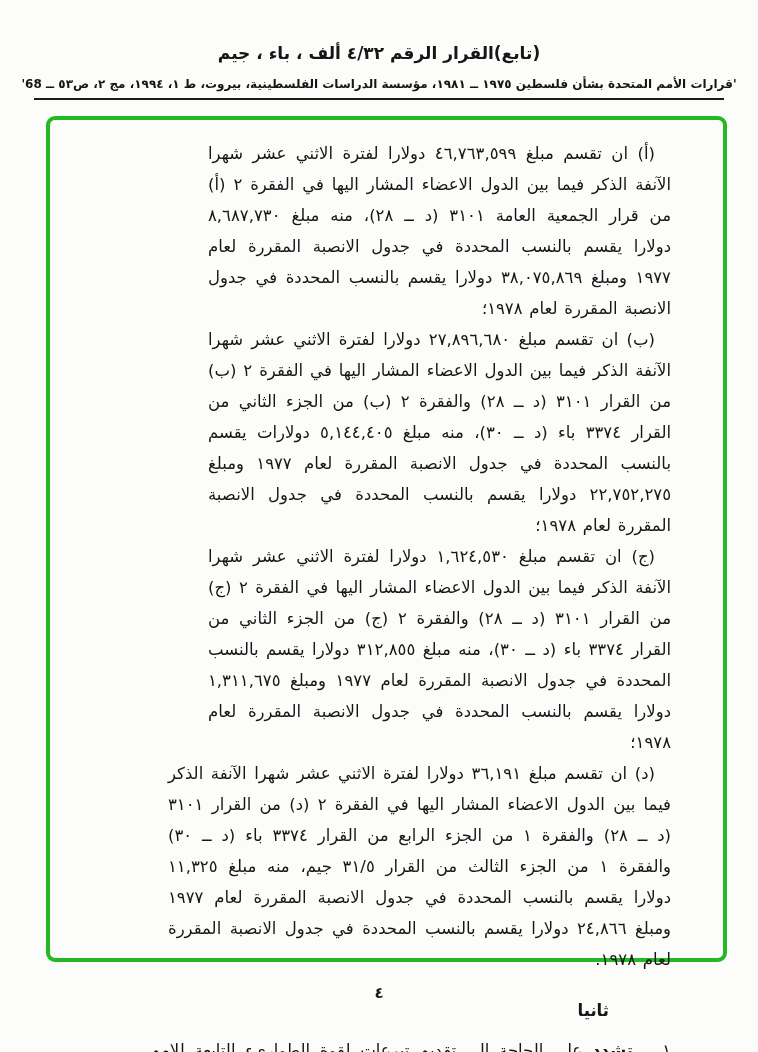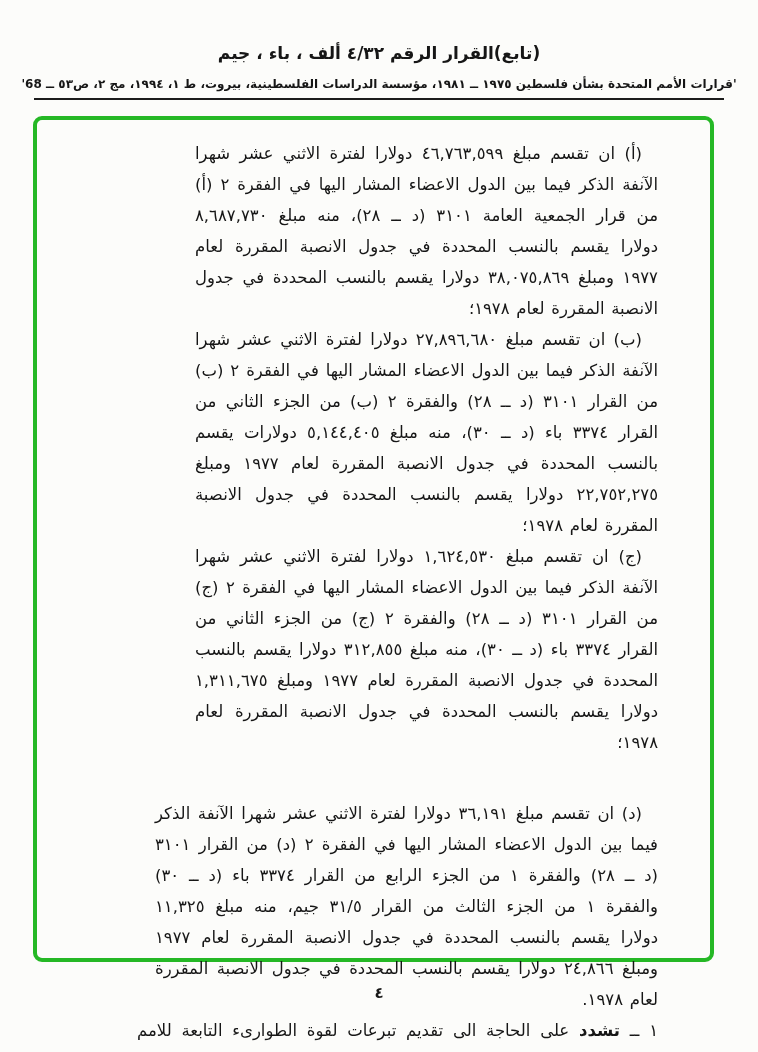--- a/index.html
+++ b/index.html
@@ -28,38 +28,38 @@
     line-height: 14px;
   }
   .header-rule {
     border-top: 2px solid #1c1c1c;
     margin: 7px 34px 0 34px;
   }
 
   .green-frame {
     position: absolute;
     top: 116px;
-    left: 33px;
+    left: 46px;
     width: 681px;
     height: 846px;
     border: 4px solid var(--frame-green, #25b825);
     border-radius: 9px;
   }
   .content { padding: 18px 52px 0 0; }
 
   p.para {
     font-size: 16.5px;
     line-height: 31px;
     text-align: justify;
     text-align-last: right;
     text-indent: 16px;
     word-spacing: 1.5px;
   }
   .para.level-2 { margin-left: 158px; } 
-  .para.level-1 { margin-left: 118px; margin-top: 40px; } 
+  .para.level-1 { margin-left: 118px; } 
 
   .section-heading {
     font-size: 16.5px;
     font-weight: bold;
     text-align: right;
     margin: 20px 62px 9px 0;
     line-height: 31px;
   }
   .closing-para {
     font-size: 16.5px;
@@ -92,20 +92,21 @@
     <div class="header-rule"></div>
   </header>
 
   <div class="green-frame">
     <div class="content">
       <p class="para level-2">(أ) ان تقسم مبلغ ٤٦,٧٦٣,٥٩٩ دولارا لفترة الاثني عشر شهرا الآنفة الذكر فيما بين الدول الاعضاء المشار اليها في الفقرة ٢ (أ) من قرار الجمعية العامة ٣١٠١ (د ــ ٢٨)، منه مبلغ ٨,٦٨٧,٧٣٠ دولارا يقسم بالنسب المحددة في جدول الانصبة المقررة لعام ١٩٧٧ ومبلغ ٣٨,٠٧٥,٨٦٩ دولارا يقسم بالنسب المحددة في جدول الانصبة المقررة لعام ١٩٧٨؛</p>
       <p class="para level-2">(ب) ان تقسم مبلغ ٢٧,٨٩٦,٦٨٠ دولارا لفترة الاثني عشر شهرا الآنفة الذكر فيما بين الدول الاعضاء المشار اليها في الفقرة ٢ (ب) من القرار ٣١٠١ (د ــ ٢٨) والفقرة ٢ (ب) من الجزء الثاني من القرار ٣٣٧٤ باء (د ــ ٣٠)، منه مبلغ ٥,١٤٤,٤٠٥ دولارات يقسم بالنسب المحددة في جدول الانصبة المقررة لعام ١٩٧٧ ومبلغ ٢٢,٧٥٢,٢٧٥ دولارا يقسم بالنسب المحددة في جدول الانصبة المقررة لعام ١٩٧٨؛</p>
       <p class="para level-2">(ج) ان تقسم مبلغ ١,٦٢٤,٥٣٠ دولارا لفترة الاثني عشر شهرا الآنفة الذكر فيما بين الدول الاعضاء المشار اليها في الفقرة ٢ (ج) من القرار ٣١٠١ (د ــ ٢٨) والفقرة ٢ (ج) من الجزء الثاني من القرار ٣٣٧٤ باء (د ــ ٣٠)، منه مبلغ ٣١٢,٨٥٥ دولارا يقسم بالنسب المحددة في جدول الانصبة المقررة لعام ١٩٧٧ ومبلغ ١,٣١١,٦٧٥ دولارا يقسم بالنسب المحددة في جدول الانصبة المقررة لعام ١٩٧٨؛</p>
       <p class="para level-1">(د) ان تقسم مبلغ ٣٦,١٩١ دولارا لفترة الاثني عشر شهرا الآنفة الذكر فيما بين الدول الاعضاء المشار اليها في الفقرة ٢ (د) من القرار ٣١٠١ (د ــ ٢٨) والفقرة ١ من الجزء الرابع من القرار ٣٣٧٤ باء (د ــ ٣٠) والفقرة ١ من الجزء الثالث من القرار ٣١/٥ جيم، منه مبلغ ١١,٣٢٥ دولارا يقسم بالنسب المحددة في جدول الانصبة المقررة لعام ١٩٧٧ ومبلغ ٢٤,٨٦٦ دولارا يقسم بالنسب المحددة في جدول الانصبة المقررة لعام ١٩٧٨.</p>
 
+      <h2 class="section-heading">ثانيا</h2>
 
       <p class="closing-para"><span>١ ــ </span><b>تشدد</b><span> على الحاجة الى تقديم تبرعات لقوة الطوارىء التابعة للامم المتحدة نقدا وعلى شكل خدمات ولوازم يقبلها الامين العام؛</span></p>
     </div>
   </div>
 
   <div class="page-number">٤</div>
 
 </div>
 
 </body></html>

